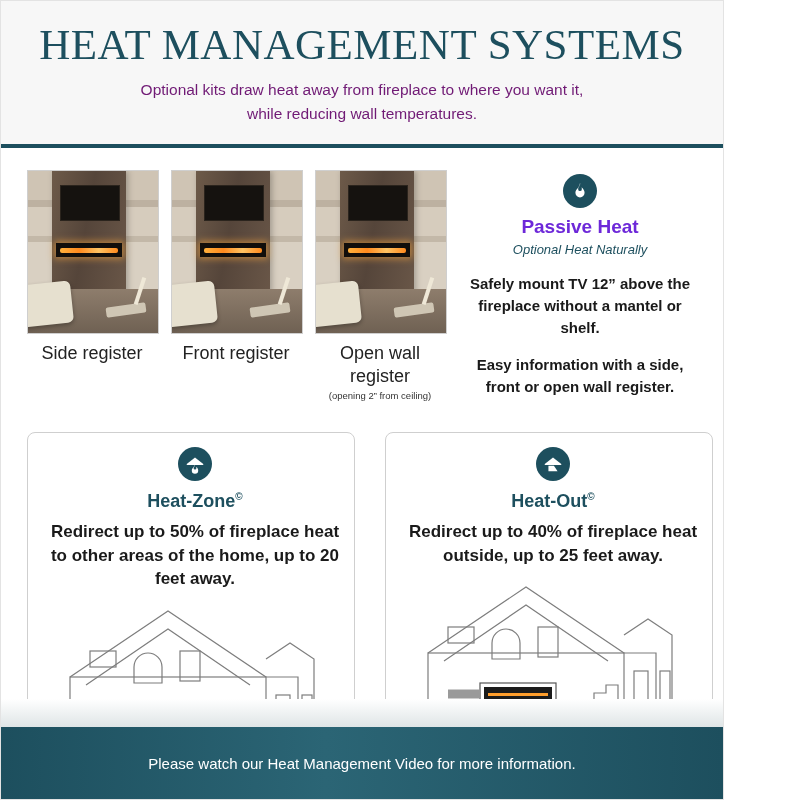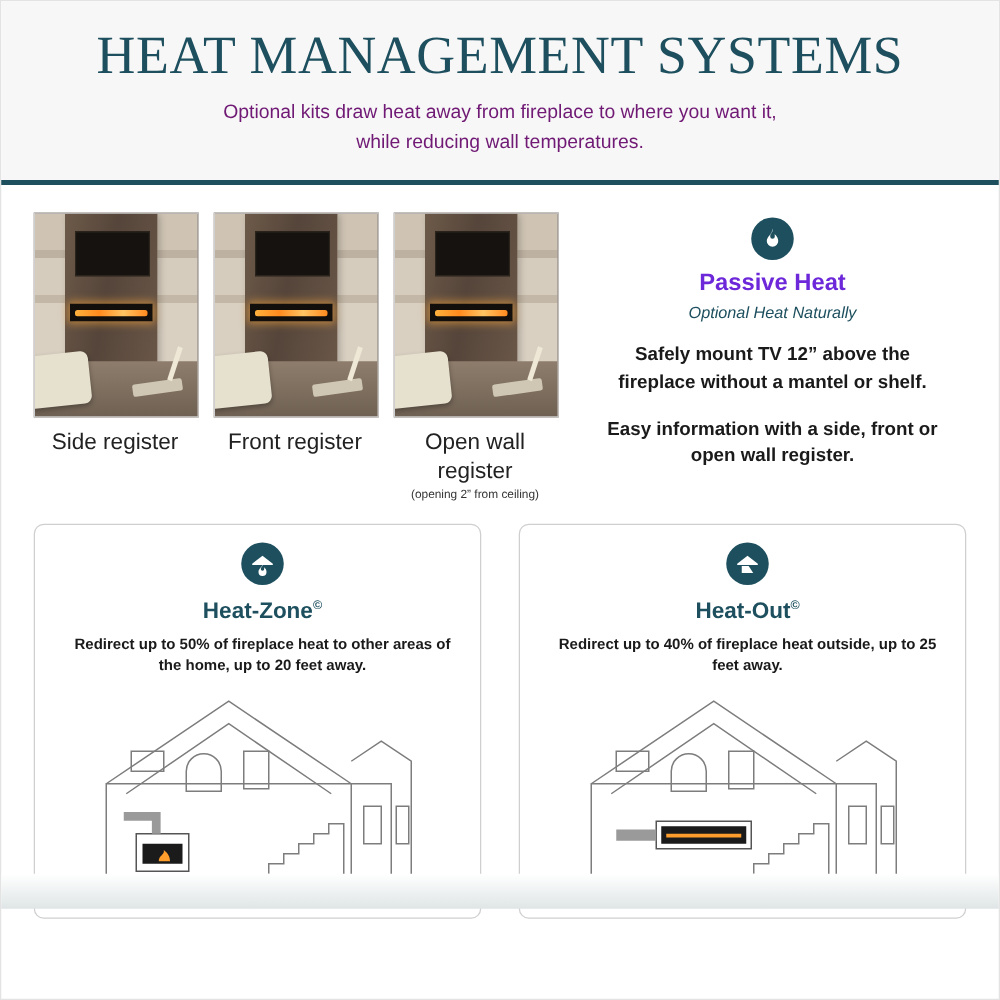--- a/index.html
+++ b/index.html
@@ -8,21 +8,21 @@
   }
   body {
     width: 800px;
     height: 800px;
     font-family: "Liberation Sans", sans-serif;
     background: #ffffff;
     overflow: hidden;
   }
   .page {
     position: relative;
-    width: 800px;
+    width: 724px;
     height: 800px;
     box-sizing: border-box;
     border: 1px solid #e3e3e3;
     background: #ffffff;
   }
 
   
   .header {
     background: #f7f7f7;
     padding: 22px 20px 18px 20px;
@@ -215,21 +215,21 @@
     background: #fff;
   }
   .card-title {
     font-size: 18px;
     font-weight: bold;
     color: #1d4f5e;
     margin: 4px 0 8px 0;
   }
   .card-title sup { font-size: 10px; top: -0.6em; }
   .card-desc {
-    font-size: 12px;
+    font-size: 17px;
     font-weight: bold;
     color: #1a1a1a;
     line-height: 1.4;
     margin: 0 0 8px 0;
   }
   .house-wrap { width: 100%; }
   .house-wrap svg { display: block; margin: 0 auto; }
 
   
   .footer {
@@ -407,14 +407,17 @@
           <rect x="76" y="112" width="68" height="14" fill="#1b1b1b"></rect>
           <rect x="80" y="118" width="60" height="3" fill="#ff9e2c"></rect>
         </svg>
       </div>
     </div>
 
   </div>
 
   <div class="footer-strip"></div>
 
+  <div class="footer">
+    <span>Please watch our Heat Management Video for more information.</span>
+  </div>
 
 </div>
 
 </body></html>

